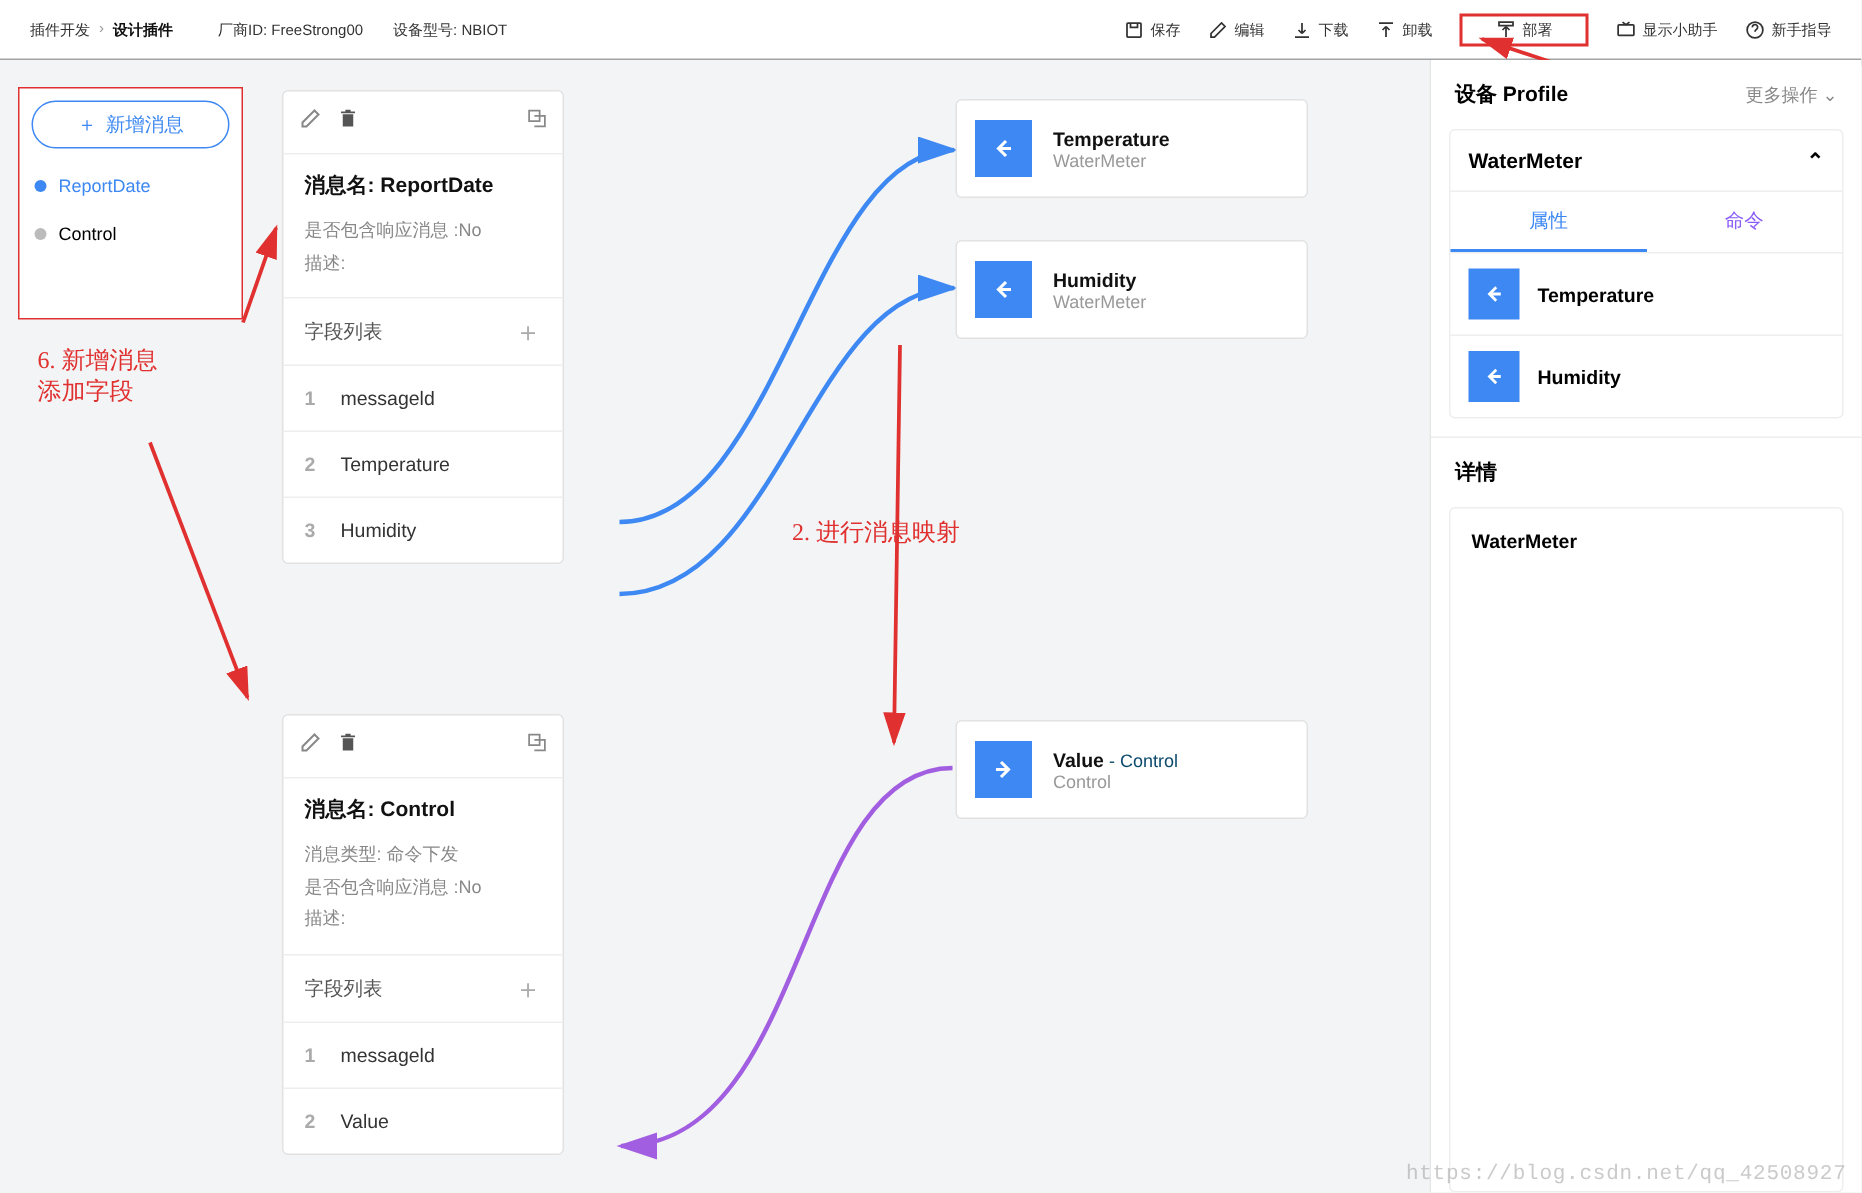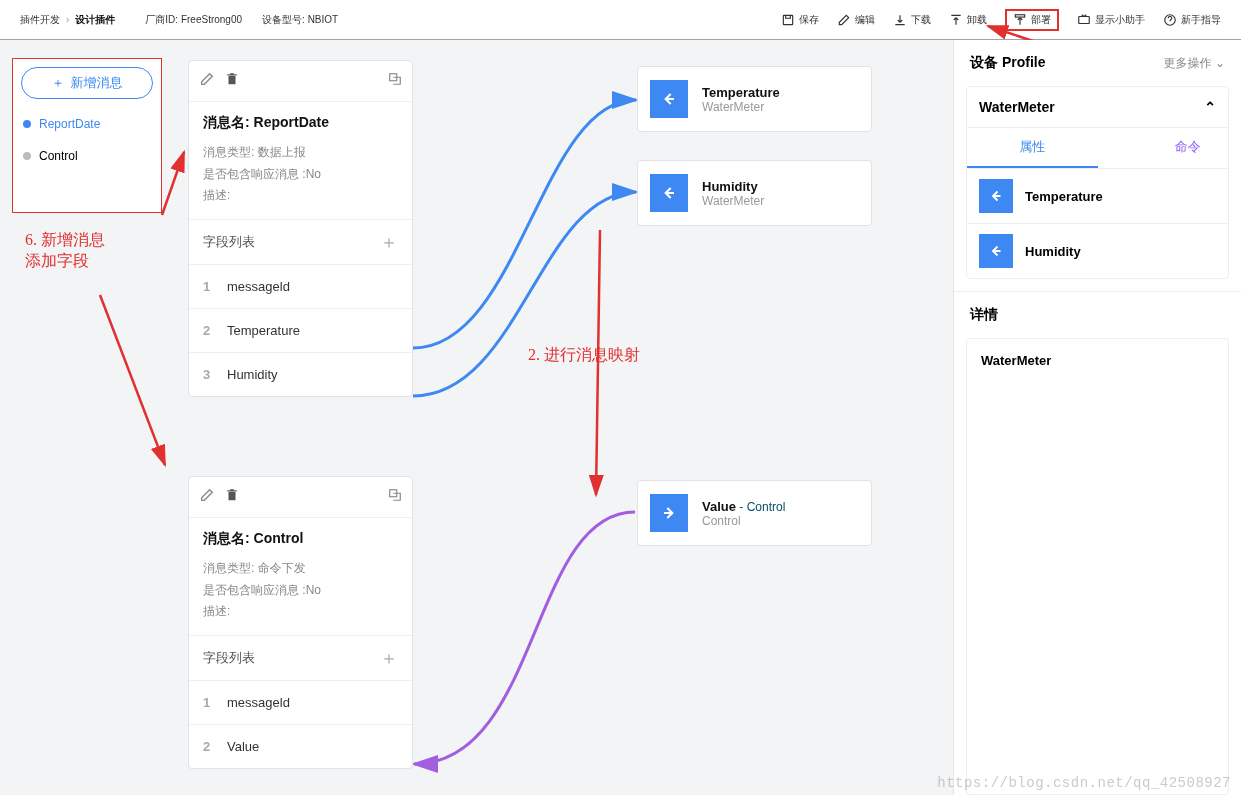--- a/index.html
+++ b/index.html
@@ -7,36 +7,36 @@
 
 
 .topbar { height: 44px; background: #fff; border-bottom: 5px solid #a3a3a3; display: flex; align-items: center; padding: 0 20px; font-size: 10px; color: #333; }
 .breadcrumb { display: flex; align-items: center; gap: 6px; }
 .breadcrumb .current { font-weight: bold; color: #111; }
 .breadcrumb .sep { color: #999; }
 .topinfo { margin-left: 30px; display: flex; gap: 20px; }
 .topactions { margin-left: auto; display: flex; gap: 18px; align-items: center; }
 .topaction { display: flex; align-items: center; gap: 4px; cursor: pointer; color: #333; }
 .topaction svg { width: 14px; height: 14px; }
-.deploy-box { border: 2px solid #e03030; padding: 2px 6px; }
+.deploy-box { border: 2px solid #e03030; padding: 2px 22px; }
 
 
 .canvas { position: absolute; top: 40px; left: 0; right: 240px; bottom: 0; background: #f3f4f5; }
 
 
 .left-box { position: absolute; left: 12px; top: 18px; width: 150px; height: 155px; border: 1px solid #e03030; background: #fff; padding: 8px; }
 .new-msg-btn { display: flex; align-items: center; justify-content: center; gap: 6px; border: 1px solid #3d88f2; border-radius: 18px; padding: 6px 12px; color: #3d88f2; cursor: pointer; font-size: 13px; }
 .msg-item { display: flex; align-items: center; gap: 8px; margin-top: 18px; font-size: 12px; padding-left: 2px;}
 .dot { width: 8px; height: 8px; border-radius: 50%; }
 .dot-blue { background: #3d88f2; }
 .dot-gray { background: #bbb; }
 .msg-item.active { color: #3d88f2; }
 
 
-.msg-card { position: absolute; width: 225px; background: #fff; border: 1px solid #e2e2e2; border-radius: 4px; }
+.msg-card { position: absolute; width: 188px; background: #fff; border: 1px solid #e2e2e2; border-radius: 4px; }
 .msg-card-head { display: flex; align-items: center; padding: 10px; gap: 10px; border-bottom: 1px solid #eee; color: #888;}
 .msg-card-head .spacer { flex: 1; }
 .msg-card-body { padding: 12px 14px; }
 .msg-card-title { font-size: 14px; font-weight: bold; color: #111; margin-bottom: 10px;}
 .meta-line { font-size: 12px; color: #888; line-height: 1.8; }
 .field-head { display:flex; align-items:center; justify-content:space-between; padding: 10px 14px; font-size: 13px; color: #555; border-top: 1px solid #eee; text-align: center;}
 .field-row { display:flex; align-items:center; gap: 14px; padding: 14px 14px; border-top: 1px solid #eee; font-size: 13px; color: #333;}
 .field-row .num { color: #aaa; font-weight: bold; width:10px;}
 
 
@@ -45,21 +45,21 @@
 .target-title { font-size: 13px; font-weight: bold; color: #111;}
 .target-sub { font-size: 12px; color: #999; }
 .target-sub2 { font-size: 12px; color: #0c4a6e; font-weight:normal;}
 
 
 .right-panel { position: absolute; right: 0; top: 40px; width: 288px; bottom: 0; background: #fff; border-left: 1px solid #e5e5e5; display:flex; flex-direction:column; }
 .rp-head { display:flex; align-items:center; justify-content:space-between; padding: 14px 16px; font-size: 14px; font-weight:bold;}
 .rp-more { font-size: 12px; color: #888; font-weight:normal; cursor:pointer;}
 .rp-section { border: 1px solid #eee; border-radius: 4px; margin: 0 12px 12px; }
 .rp-sec-head { display:flex; justify-content:space-between; align-items:center; padding: 12px; font-weight:bold; font-size: 14px;}
-.rp-tabs { display:flex; border-top: 1px solid #eee; gap: 25px;}
+.rp-tabs { display:flex; border-top: 1px solid #eee;}
 .rp-tab { flex: 0 0 50%; text-align:center; padding: 10px 0; font-size: 13px; color: #8b5cf6; cursor:pointer;}
 .rp-tab.active { color: #3d88f2; border-bottom: 2px solid #3d88f2;}
 .rp-prop { display:flex; align-items:center; gap: 12px; padding: 10px 12px; border-top: 1px solid #eee;}
 .rp-prop-icon { width: 34px; height: 34px; background: #3d88f2; display:flex; align-items:center; justify-content:center;}
 .rp-prop-name { font-size: 13px; font-weight: bold; }
 .rp-detail-head { padding: 14px 16px; font-size: 14px; font-weight:bold; border-top: 1px solid #eee;}
 .rp-detail-body { border: 1px solid #eee; border-radius: 4px; margin: 0 12px; padding: 14px; font-size: 13px; font-weight:bold; flex:1;}
 
 
 .anno { position: absolute; color: #e03030; font-family: "SimSun", serif; font-size: 16px; white-space: pre; }
@@ -187,21 +187,20 @@
             <path d="M6 7h12v14H6zM4 4h16v2H4zM9 2h6v2H9z"></path>
           </svg></span>
       <span class="spacer"></span>
       <span class="icon-btn"><svg width="14" height="14" viewBox="0 0 24 24" fill="none" stroke="#888" stroke-width="2">
             <rect x="3" y="3" width="12" height="12"></rect>
             <path d="M9 9h12v12H9"></path>
           </svg></span>
     </div>
     <div class="msg-card-body">
       <div class="msg-card-title"><span>消息名:</span> <span>ReportDate</span></div>
-      <div class="meta-line"><span>消息类型:</span> <span>数据上报</span></div>
       <div class="meta-line"><span>是否包含响应消息 :</span><span>No</span></div>
       <div class="meta-line"><span>描述:</span></div>
     </div>
     <div class="field-head">
       <span>字段列表</span>
       <span class="icon-btn" style="color:#aaa;font-size:18px;">＋</span>
     </div>
     <div class="field-row">
         <span class="num">1</span>
         <span>messageld</span>

